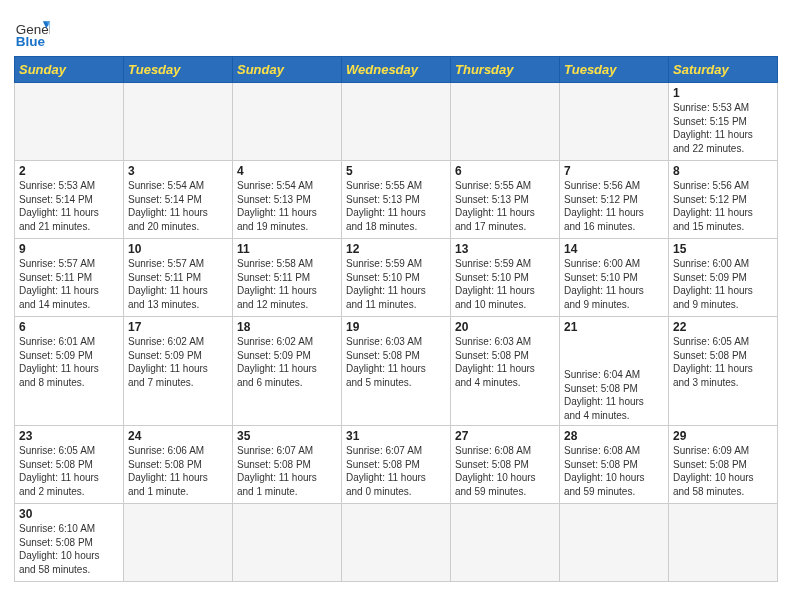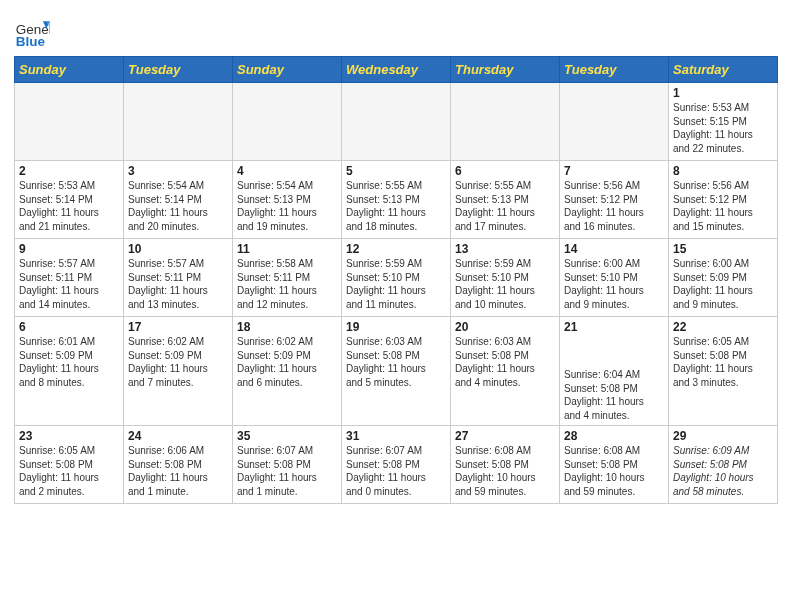--- a/index.html
+++ b/index.html
@@ -327,21 +327,36 @@
           </td>
           <td>
             <span class="day-number">28</span>
             <div class="day-info" style="white-space: pre-line;">Sunrise: 6:08 AM
 Sunset: 5:08 PM
 Daylight: 10 hours
 and 59 minutes.</div>
           </td>
           <td>
             <span class="day-number">29</span>
-            <div class="day-info" style="white-space: pre-line; font-style: italic;">Sunrise: 6:09 AM
+            <div class="day-info" style="white-space: pre-line;">Sunrise: 6:09 AM
 Sunset: 5:08 PM
 Daylight: 10 hours
 and 58 minutes.</div>
           </td>
+        </tr>
+        <tr class="last-row">
+          <td>
+            <span class="day-number">30</span>
+            <div class="day-info" style="white-space: pre-line;">Sunrise: 6:10 AM
+Sunset: 5:08 PM
+Daylight: 10 hours
+and 58 minutes.</div>
+          </td>
+          <td class="empty"></td>
+          <td class="empty"></td>
+          <td class="empty"></td>
+          <td class="empty"></td>
+          <td class="empty"></td>
+          <td class="empty"></td>
         </tr>
       </tbody>
   </table>
 </div>
 
 </body></html>

